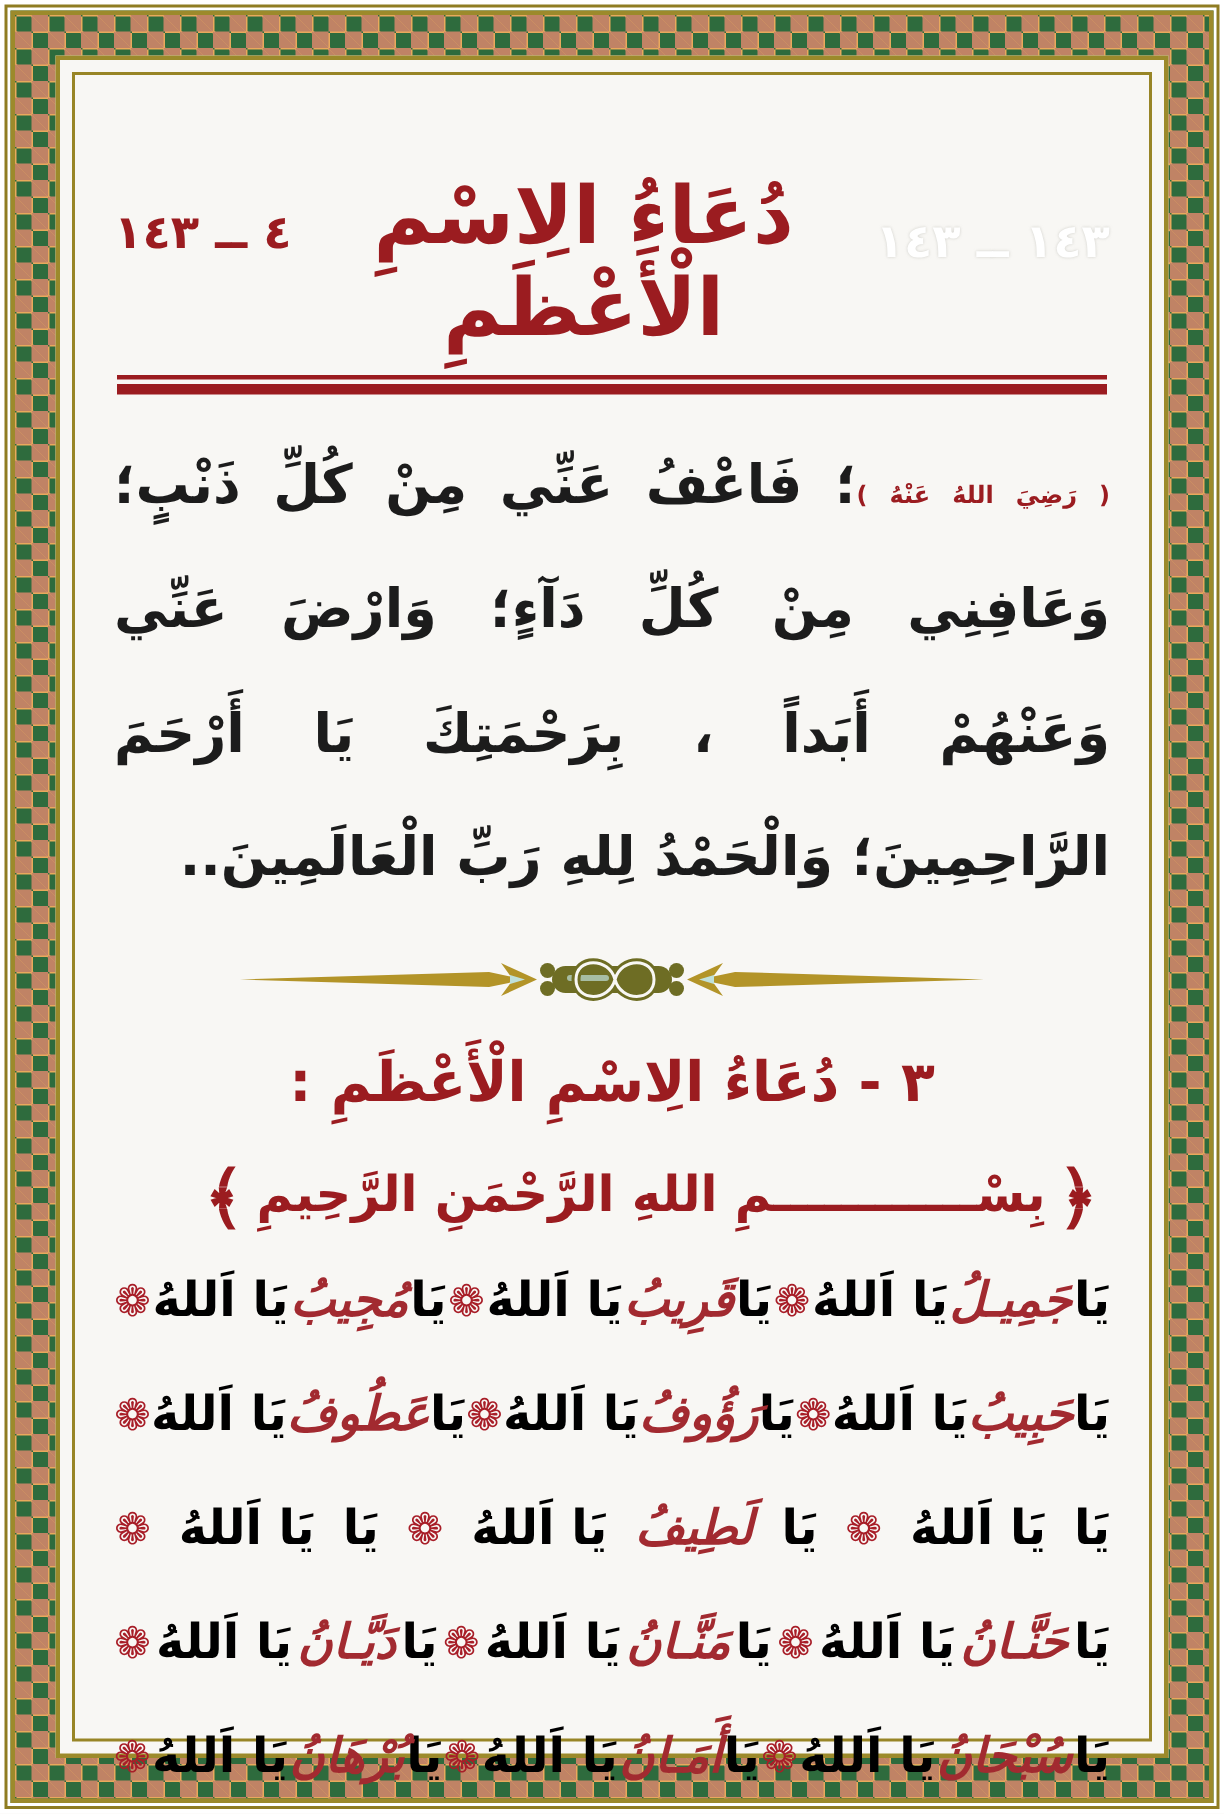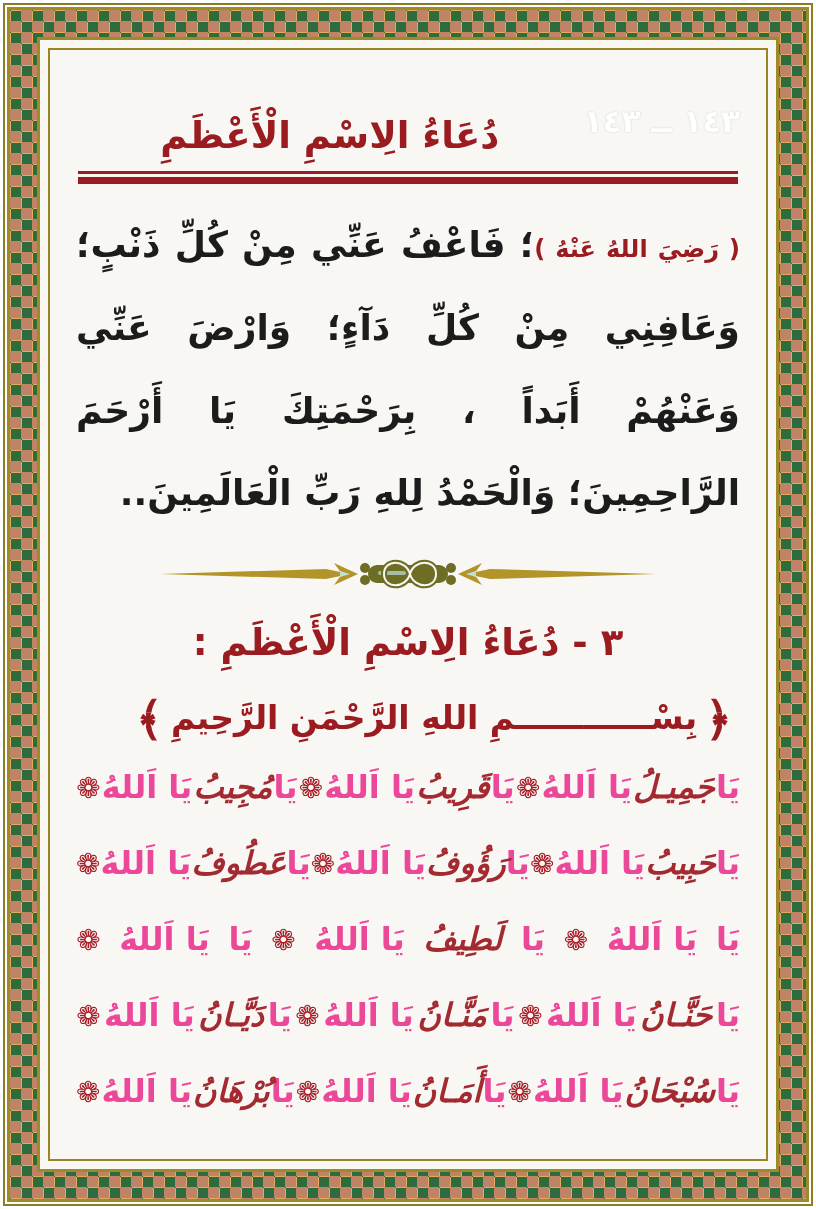--- a/index.html
+++ b/index.html
@@ -26,38 +26,38 @@
   .content{position:absolute;inset:50px;padding:12px 26px 0;direction:rtl;}
 
   
   .header{display:flex;direction:ltr;align-items:center;margin-top:12px;}
   .pagenum{
     flex:0 0 auto;direction:rtl;color:#9b1c20;
     font-size:31px;font-weight:bold;letter-spacing:2px;
   }
   .title{
     flex:1;text-align:center;color:#9b1c20;
-    font-size:37px;font-weight:bold;margin-top:40px;
+    font-size:53px;font-weight:bold;margin-top:40px;
   }
   .ghostnum{
     flex:0 0 auto;direction:rtl;color:#ffffff;
     font-size:31px;font-weight:bold;letter-spacing:2px;
     text-shadow:0 0 2px rgba(170,170,160,0.55);
     margin-top:11px;
   }
   .rule{margin:14px 2px 0;}
   .rule-a{height:3px;background:#9b1c20;}
   .rule-b{height:7px;background:#9b1c20;margin-top:3px;}
 
   
   .body-text{
     margin:20px 0 0;color:#1c1c1c;font-size:36px;font-weight:bold;
     line-height:2.3;text-align:justify;
   }
-  .honorific{color:#9b1c20;font-size:24px;font-weight:bold;}
+  .honorific{color:#9b1c20;font-size:16px;font-weight:bold;}
 
   
   .divider{display:block;margin:16px auto 0;}
 
   
   .section-heading{
     margin:24px 0 14px;text-align:center;color:#9b1c20;
     font-size:37px;font-weight:bold;
   }
   .basmala{
@@ -66,37 +66,38 @@
   }
   .basmala .bracket{font-size:46px;vertical-align:middle;margin:0 8px;color:#9b1c20;}
 
   
   .names{margin-top:10px;}
   .names-line{
     display:flex;justify-content:space-between;align-items:baseline;
     direction:rtl;font-weight:bold;font-size:32px;margin-top:38px;
   }
   .names-line:first-child{margin-top:22px;}
-  .tok-black{color:#ec4899;}
+  .tok-black{color:#000000;}
   .tok-red{color:#a22a30;font-style:italic;}
   .rosette{color:#a81e28;font-size:29px;}
 </style>
 </head>
 <body>
 
 <div class="page">
 
   <div class="frame-line-outer"></div>
   <div class="band"></div>
   <div class="band-hole"></div>
   <div class="inner-frame"></div>
 
   <div class="content">
 
     <div class="header">
+      <div class="pagenum">٤ ــ ١٤٣</div>
       <div class="title">دُعَاءُ الِاسْمِ الْأَعْظَمِ</div>
       <div class="ghostnum">١٤٣ ــ ١٤٣</div>
     </div>
 
     <div class="rule">
       <div class="rule-a"></div>
       <div class="rule-b"></div>
     </div>
 
     <p class="body-text"><span class="honorific">( رَضِيَ اللهُ عَنْهُ )</span><span>؛ فَاعْفُ عَنِّي مِنْ كُلِّ ذَنْبٍ؛ وَعَافِنِي مِنْ كُلِّ دَآءٍ؛ وَارْضَ عَنِّي وَعَنْهُمْ أَبَداً ، بِرَحْمَتِكَ يَا أَرْحَمَ الرَّاحِمِينَ؛ وَالْحَمْدُ لِلهِ رَبِّ الْعَالَمِينَ..</span></p>

